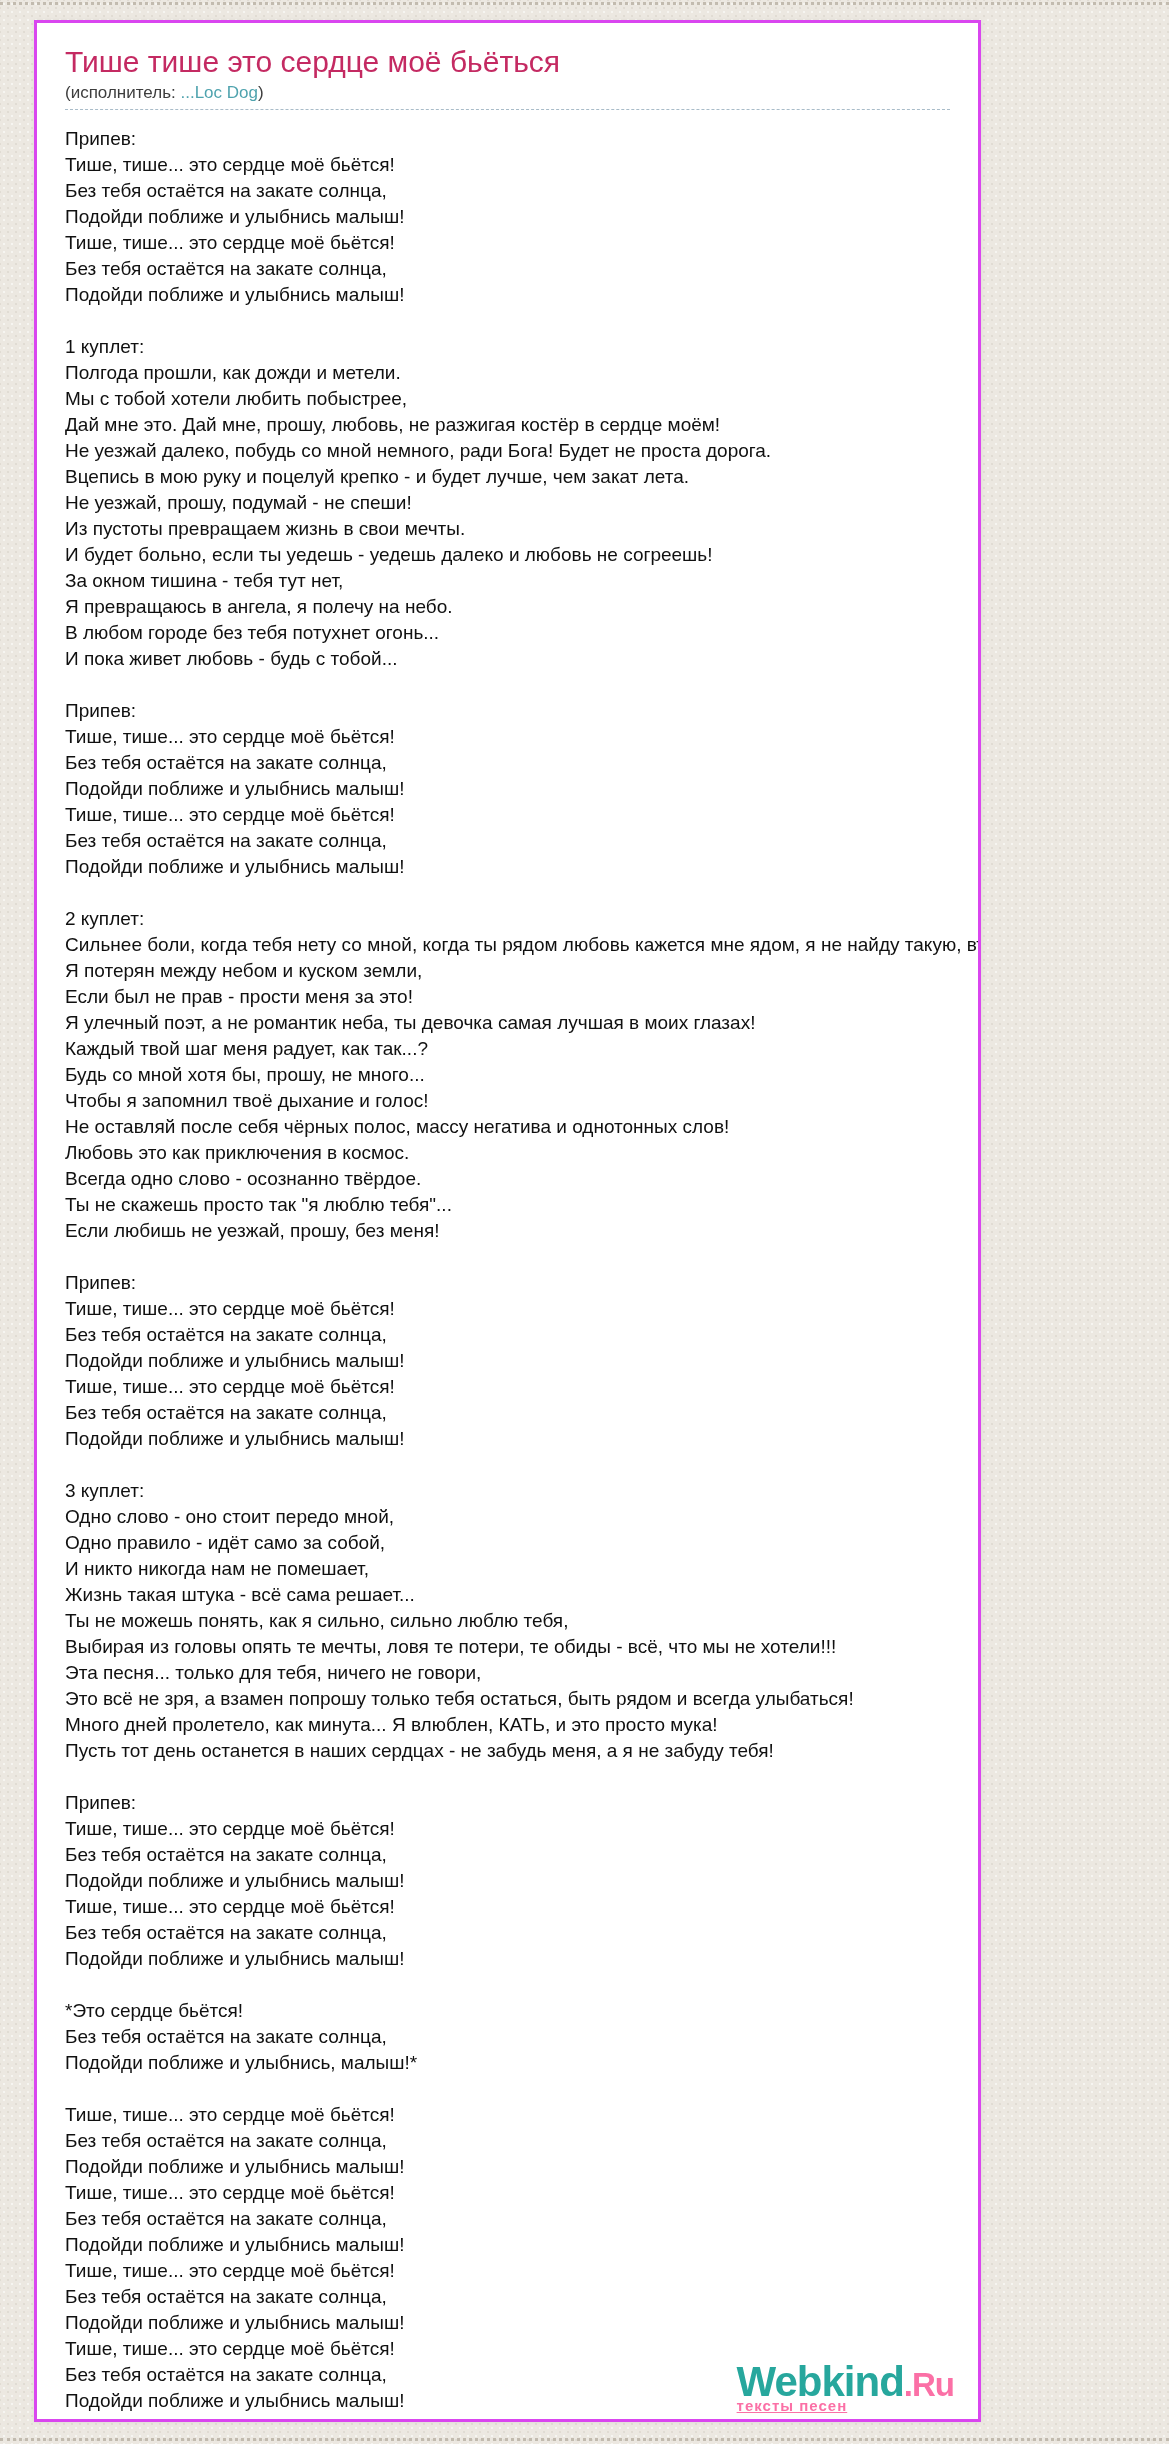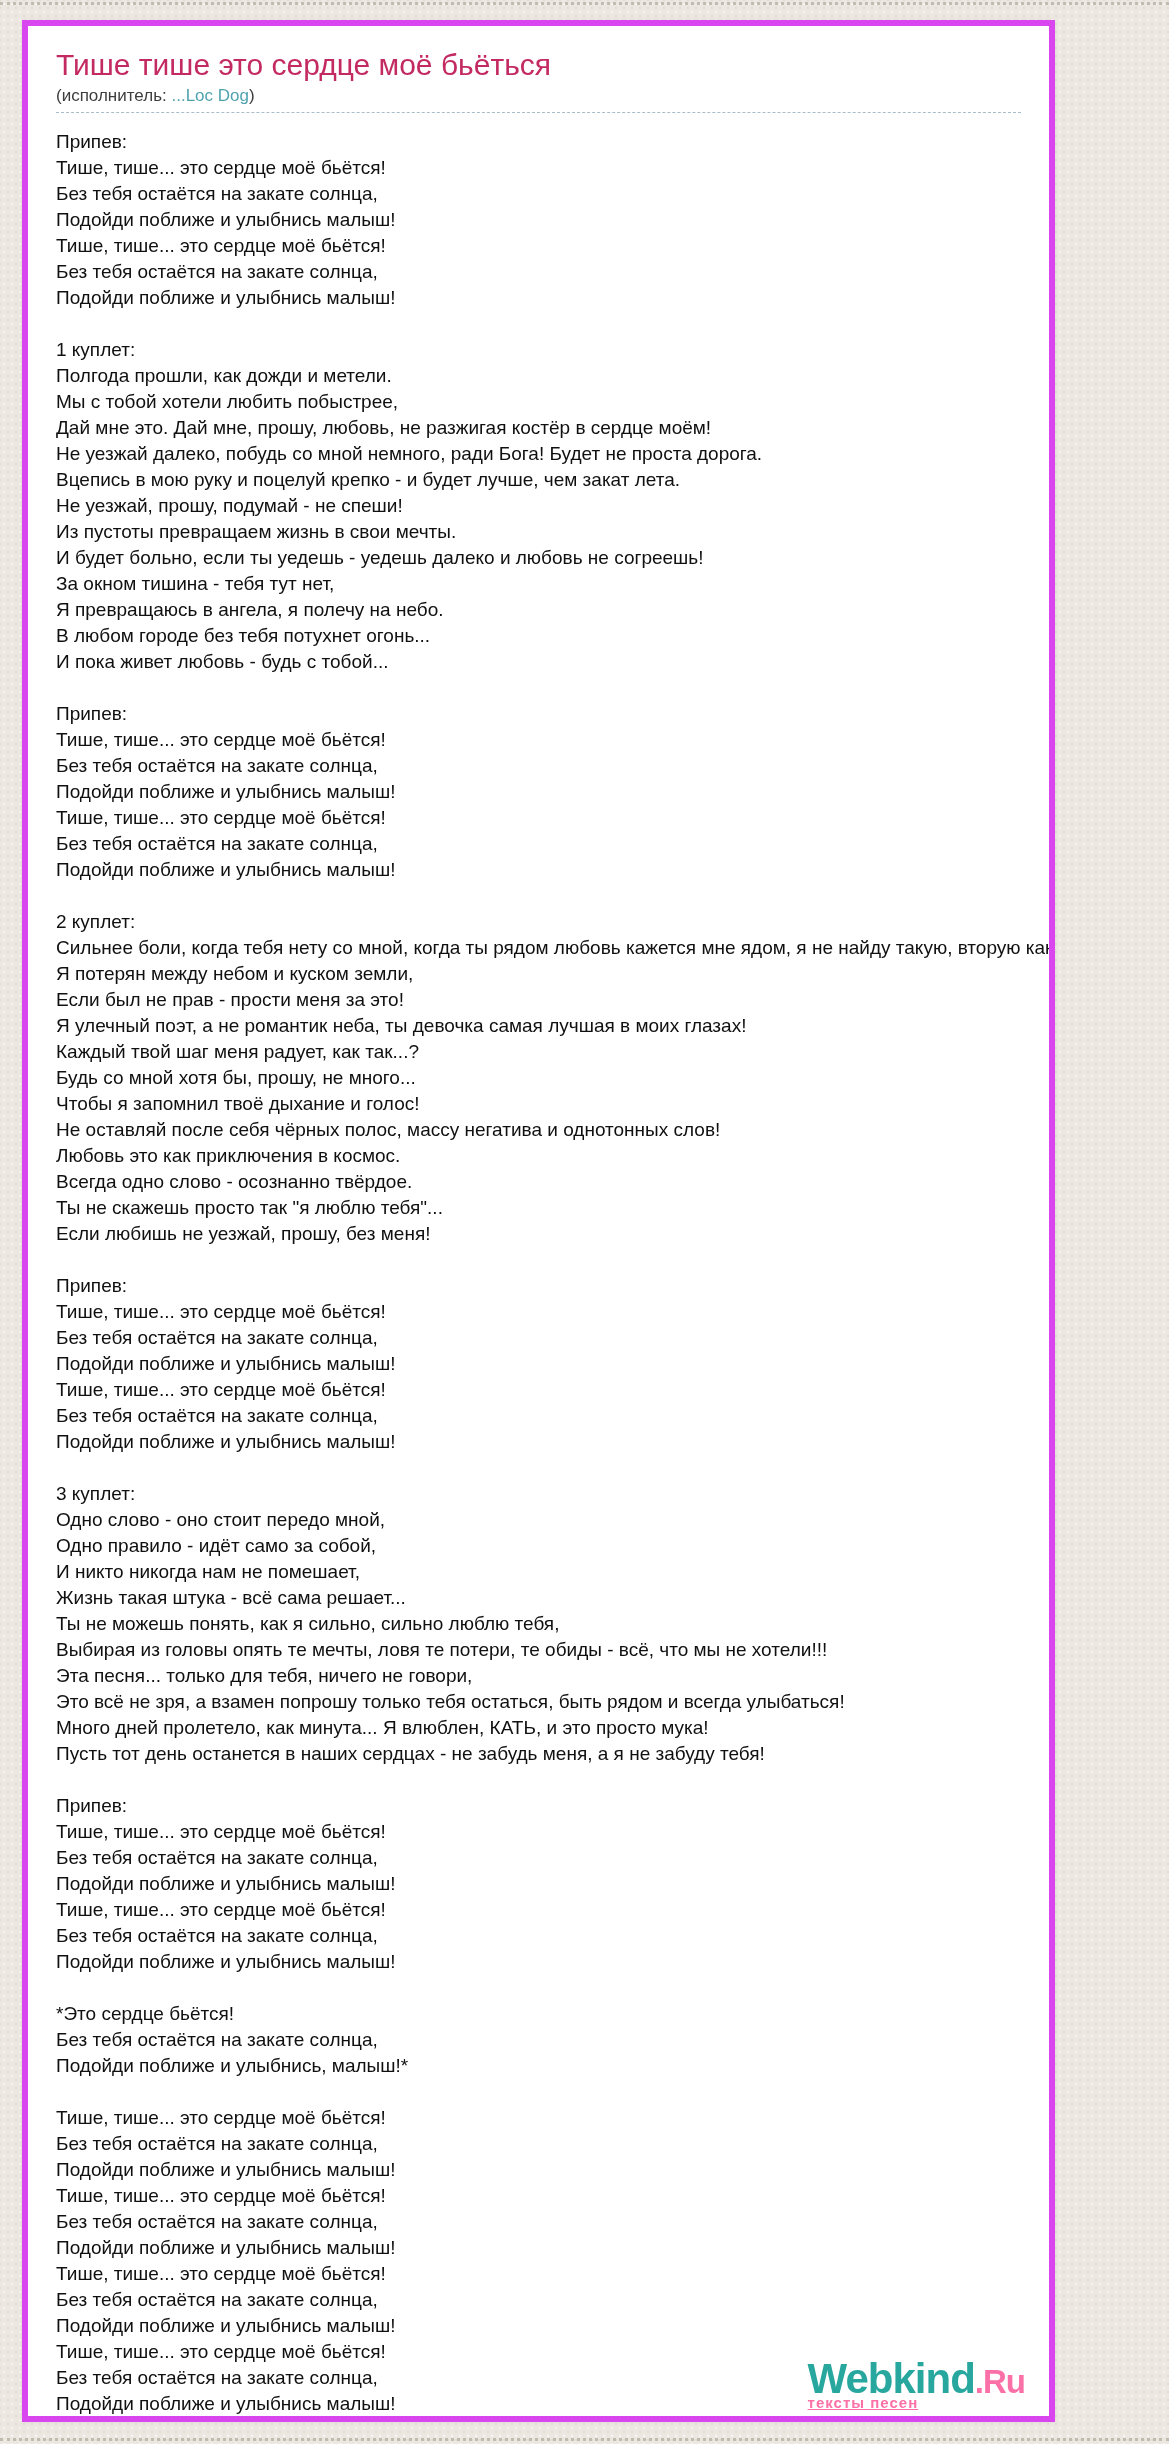--- a/index.html
+++ b/index.html
@@ -25,27 +25,27 @@
     left: 0;
     width: 100%;
     height: 0;
     border-top: 3px dotted rgba(190,182,170,0.9);
   }
   .edge-dots.top { top: 2px; }
   .edge-dots.bottom { bottom: 3px; }
 
   .content-card {
     position: absolute;
-    left: 22px;
+    left: 34px;
     top: 20px;
-    width: 1033px;
+    width: 947px;
     height: 2402px;
     box-sizing: border-box;
     background: #ffffff;
-    border: 6px solid #d946ef;
+    border: 3px solid #d946ef;
     box-shadow: 0 0 4px rgba(0,0,0,0.06);
     padding: 22px 0 0 28px;
     overflow: hidden;
   }
 
   .song-title {
     margin: 0;
     font-size: 30px;
     font-weight: 400;
     color: var(--title-color, #C42A62);

